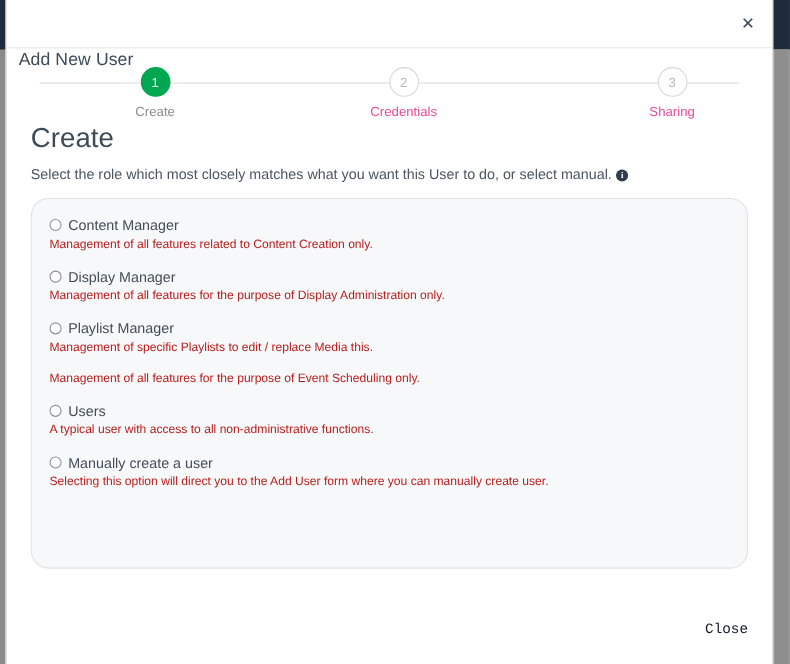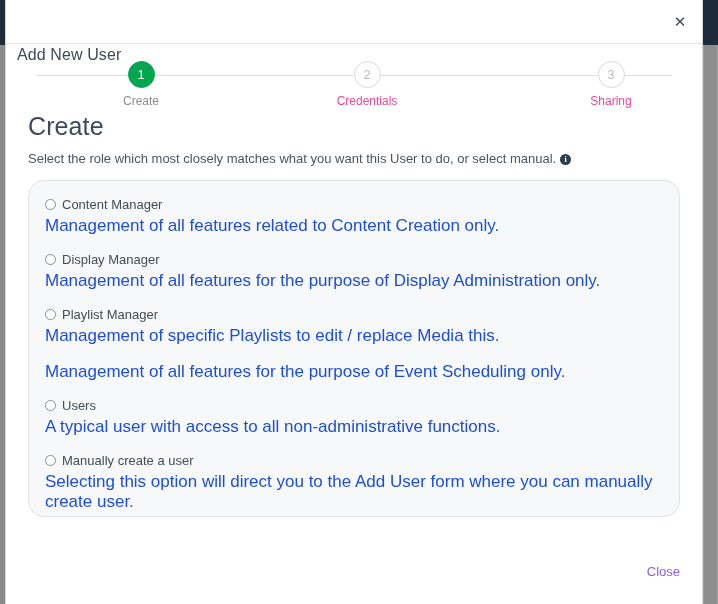--- a/index.html
+++ b/index.html
@@ -208,22 +208,22 @@
     box-sizing: border-box;
     margin-right: 6px;
     flex: 0 0 auto;
     cursor: pointer;
   }
   .option-label {
     font-size: 13px;
     color: #414d58;
   }
   .option-desc {
-    font-size: 17px;
-    color: #1d4ed8;
+    font-size: 11px;
+    color: #b91c1c;
     margin-top: 4px;
     margin-left: 0;
   }
 
   
   .modal-footer {
     position: absolute;
     left: 0;
     right: 0;
     bottom: 0;
@@ -241,25 +241,25 @@
     border: none;
     border-radius: 4px;
     font-size: 13px;
     padding: 8px 15px;
     cursor: pointer;
     font-family: "Liberation Sans", sans-serif;
   }
   .btn-link {
     background: none;
     border: none;
-    color: #8b5cf6;
+    color: #0f172a;
     font-size: 13px;
     cursor: pointer;
     padding: 8px 2px;
-    font-family: Liberation Sans, sans-serif;
+    font-family: Liberation Mono, monospace;
   }
 </style>
 </head>
 <body>
 
 <div class="page-backdrop"></div>
 <div class="page-body-bg"></div>
 <div class="page-scrollbar">
   <div class="page-scrollbar-thumb"></div>
 </div>

